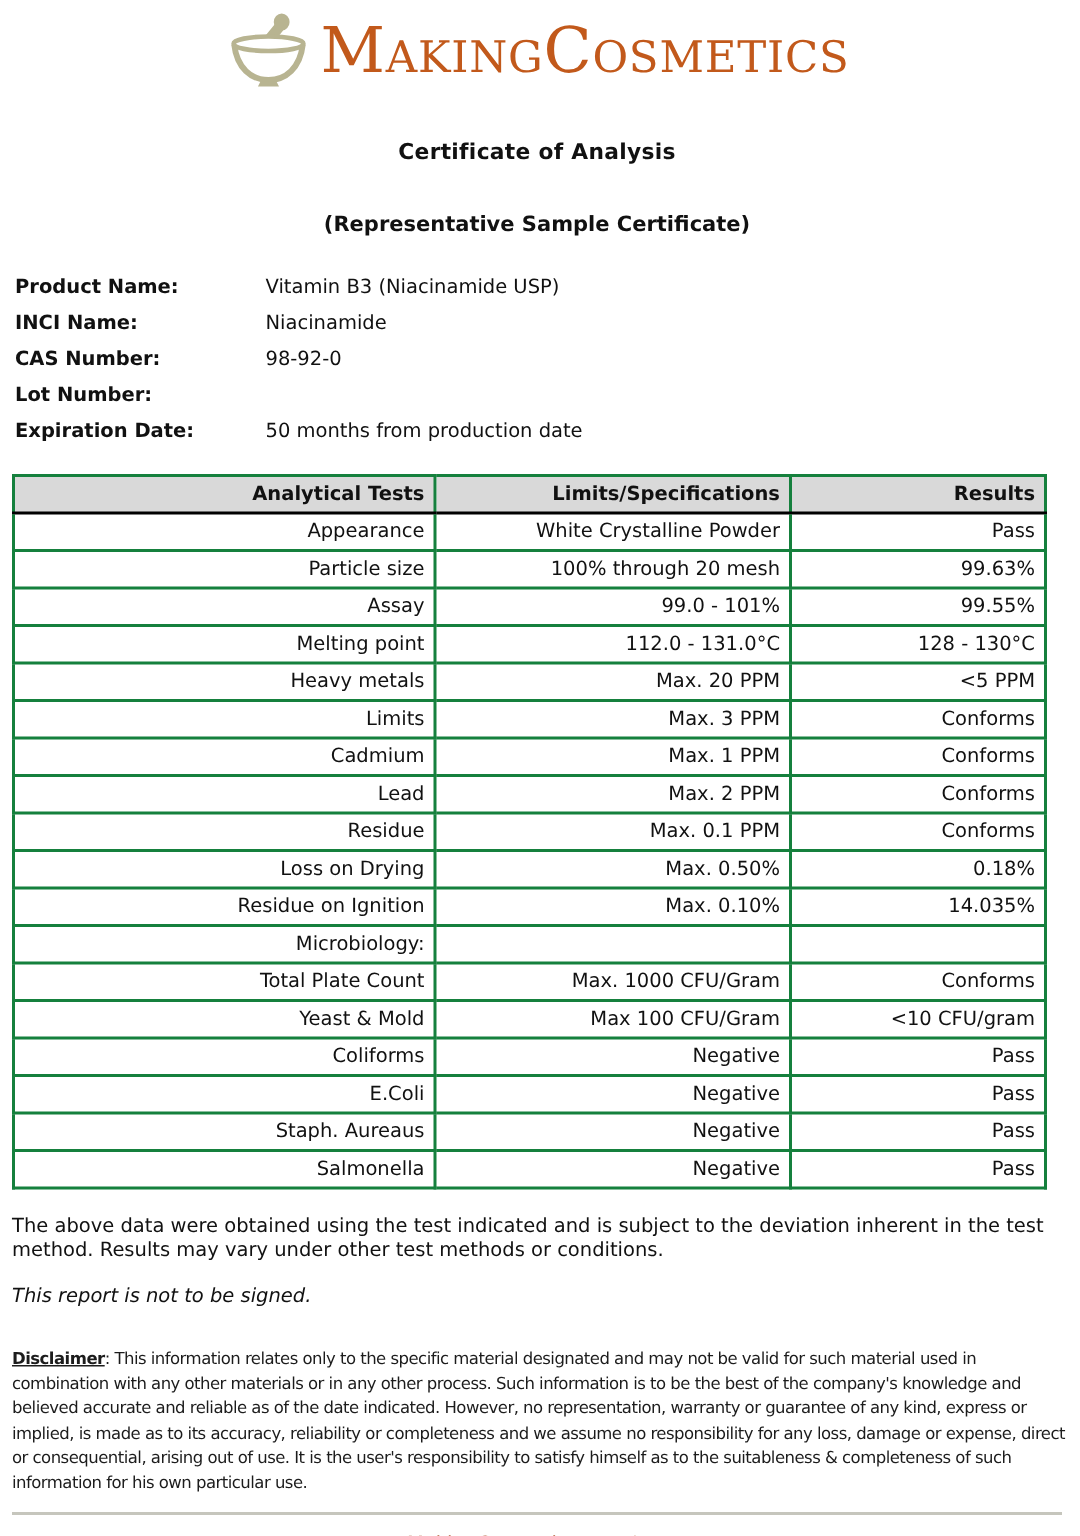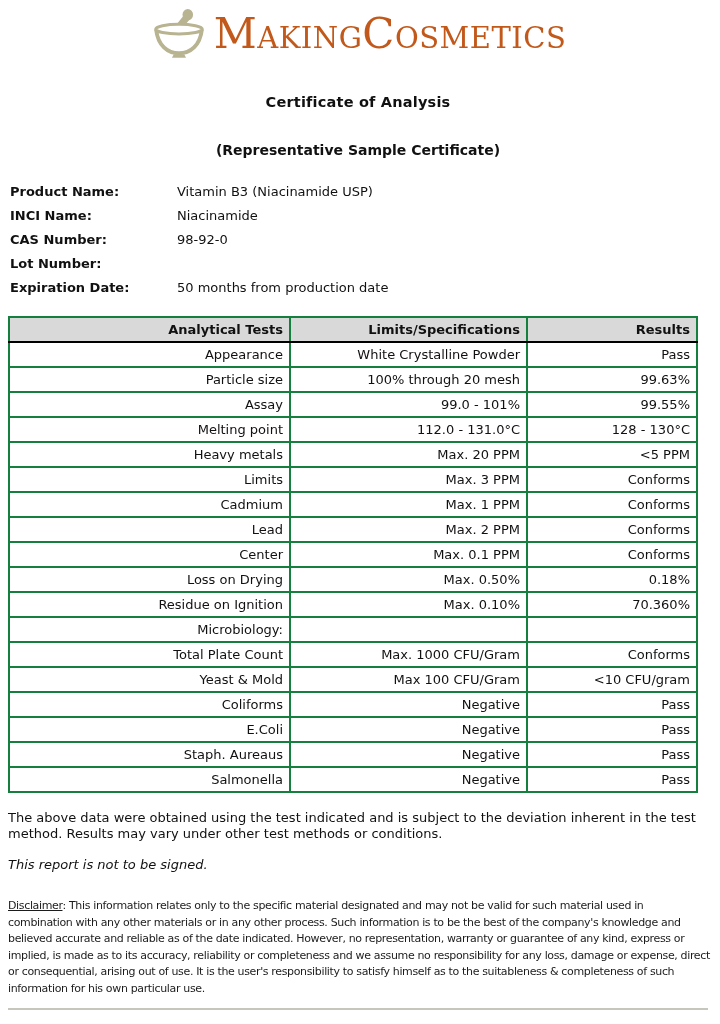--- a/index.html
+++ b/index.html
@@ -30,21 +30,21 @@
   table.results th, table.results td { border: 2px solid #15803d; font-size: 13px; line-height: 17px; padding: 3px 6px 3px 7px; text-align: right; overflow: hidden; white-space: nowrap; }
   table.results th { background: var(--table-header-bg); font-weight: bold; border-bottom: 2px solid #000; }
   table.results td:empty::after { content: "\00a0"; }
 
   
   .method-note { margin-top: 17px; font-size: 13px; line-height: 15.5px; width: 700px; }
   .signature-note { margin-top: 16px; font-size: 13px; font-style: italic; }
 
   
   .disclaimer { margin-top: 26px; font-size: 11px; line-height: 16.5px; letter-spacing: -0.35px; width: 702px; color: #1c1c1c; }
-  .disclaimer .dlabel { font-weight: normal; text-decoration: underline; }
+  .disclaimer .dlabel { font-weight: bold; text-decoration: underline; }
 
   
   .divider { margin-top: 11px; border-top: 2px solid #c6c6bd; width: 700px; }
   .footer { margin-top: 12px; text-align: center; }
   .footer-company { color: var(--footer-company); font-size: 13px; }
   .footer-address { color: var(--footer-tan); font-size: 16px; margin-top: 3px; }
 </style>
 </head>
 <body>
 
@@ -134,33 +134,33 @@
           <td>Cadmium</td>
           <td>Max. 1 PPM</td>
           <td>Conforms</td>
         </tr>
         <tr>
           <td>Lead</td>
           <td>Max. 2 PPM</td>
           <td>Conforms</td>
         </tr>
         <tr>
-          <td>Center</td>
+          <td>Residue</td>
           <td>Max. 0.1 PPM</td>
           <td>Conforms</td>
         </tr>
         <tr>
           <td>Loss on Drying</td>
           <td>Max. 0.50%</td>
           <td>0.18%</td>
         </tr>
         <tr>
           <td>Residue on Ignition</td>
           <td>Max. 0.10%</td>
-          <td>70.360%</td>
+          <td>14.035%</td>
         </tr>
         <tr>
           <td>Microbiology:</td>
           <td></td>
           <td></td>
         </tr>
         <tr>
           <td>Total Plate Count</td>
           <td>Max. 1000 CFU/Gram</td>
           <td>Conforms</td>

